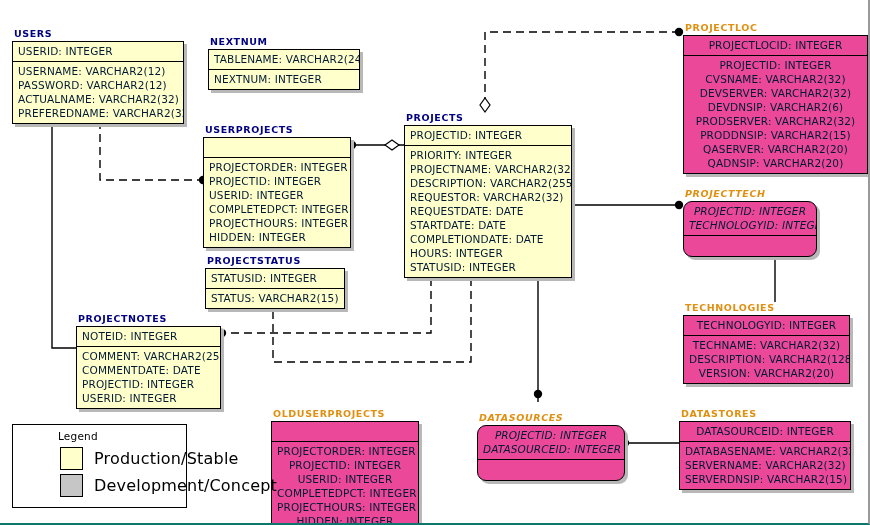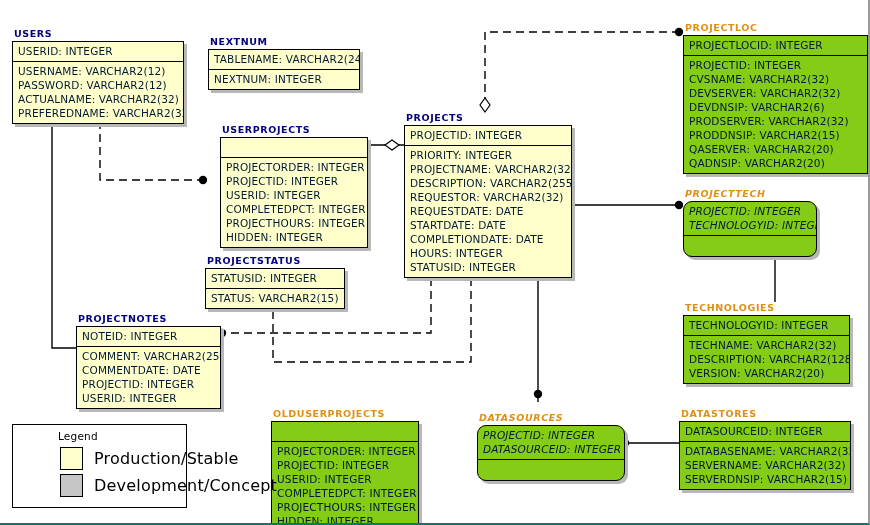--- a/index.html
+++ b/index.html
@@ -42,21 +42,21 @@
   }
   .entity-title.prod { color: #000080; }
   .entity-title.dev  { color: #E09010; }
   .entity-box {
     border: 1px solid #000000;
     box-shadow: 3px 3px 0 0 #b8b8b8;
     box-sizing: border-box;
     overflow: hidden;
   }
   .entity-box.prod { background: #FFFFCC; }
-  .entity-box.dev  { background: #84cc16; }
+  .entity-box.dev  { background: #ec4899; text-align: center; }
   .entity-box.rounded { border-radius: 9px; box-shadow: 3px 3px 0 0 #b8b8b8; }
   .sec-key {
     border-bottom: 1px solid #000000;
     box-sizing: border-box;
   }
   .sec-body { box-sizing: border-box; }
   .sec-pad { padding: 2px 5px 3px 5px; }
   .attr {
     font-size: 10.5px;
     line-height: 14px;
@@ -185,21 +185,21 @@
         <div class="entity-title prod">NEXTNUM</div>
         <div class="entity-box prod">
           <div class="sec-key sec-pad">
             <div class="attr">TABLENAME: VARCHAR2(24)</div>
           </div>
           <div class="sec-body sec-pad">
             <div class="attr">NEXTNUM: INTEGER</div>
           </div>
         </div>
       </div>
-      <div class="entity" style="left: 203px; top: 124px; width: 148px; margin-left: 17px;">
+      <div class="entity" style="left: 203px; top: 124px; width: 148px;">
         <div class="entity-title prod">USERPROJECTS</div>
         <div class="entity-box prod">
           <div class="sec-key empty-sec"></div>
           <div class="sec-body sec-pad">
             <div class="attr">PROJECTORDER: INTEGER</div>
             <div class="attr">PROJECTID: INTEGER</div>
             <div class="attr">USERID: INTEGER</div>
             <div class="attr">COMPLETEDPCT: INTEGER</div>
             <div class="attr">PROJECTHOURS: INTEGER</div>
             <div class="attr">HIDDEN: INTEGER</div>

